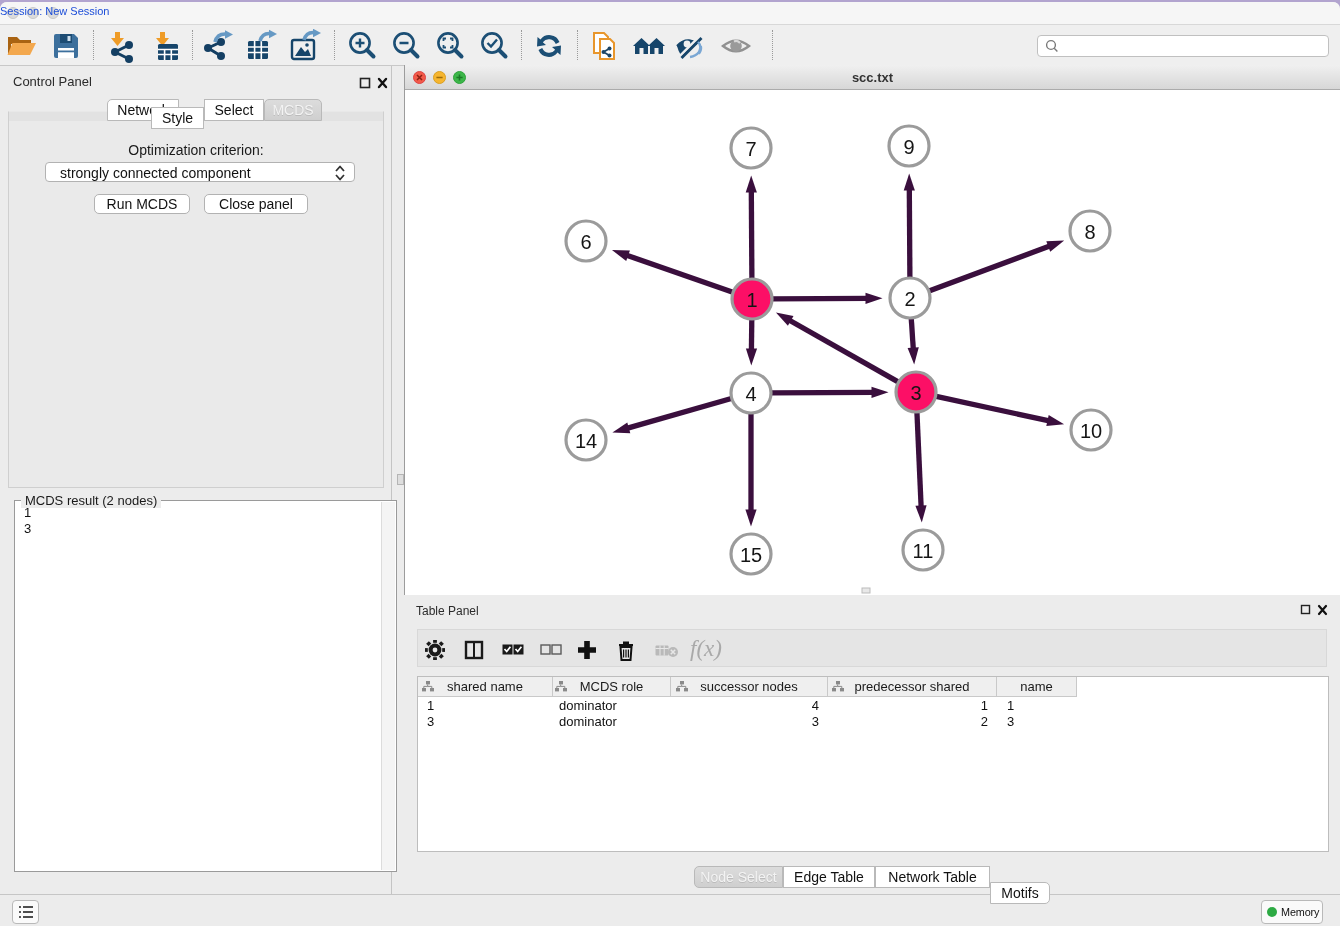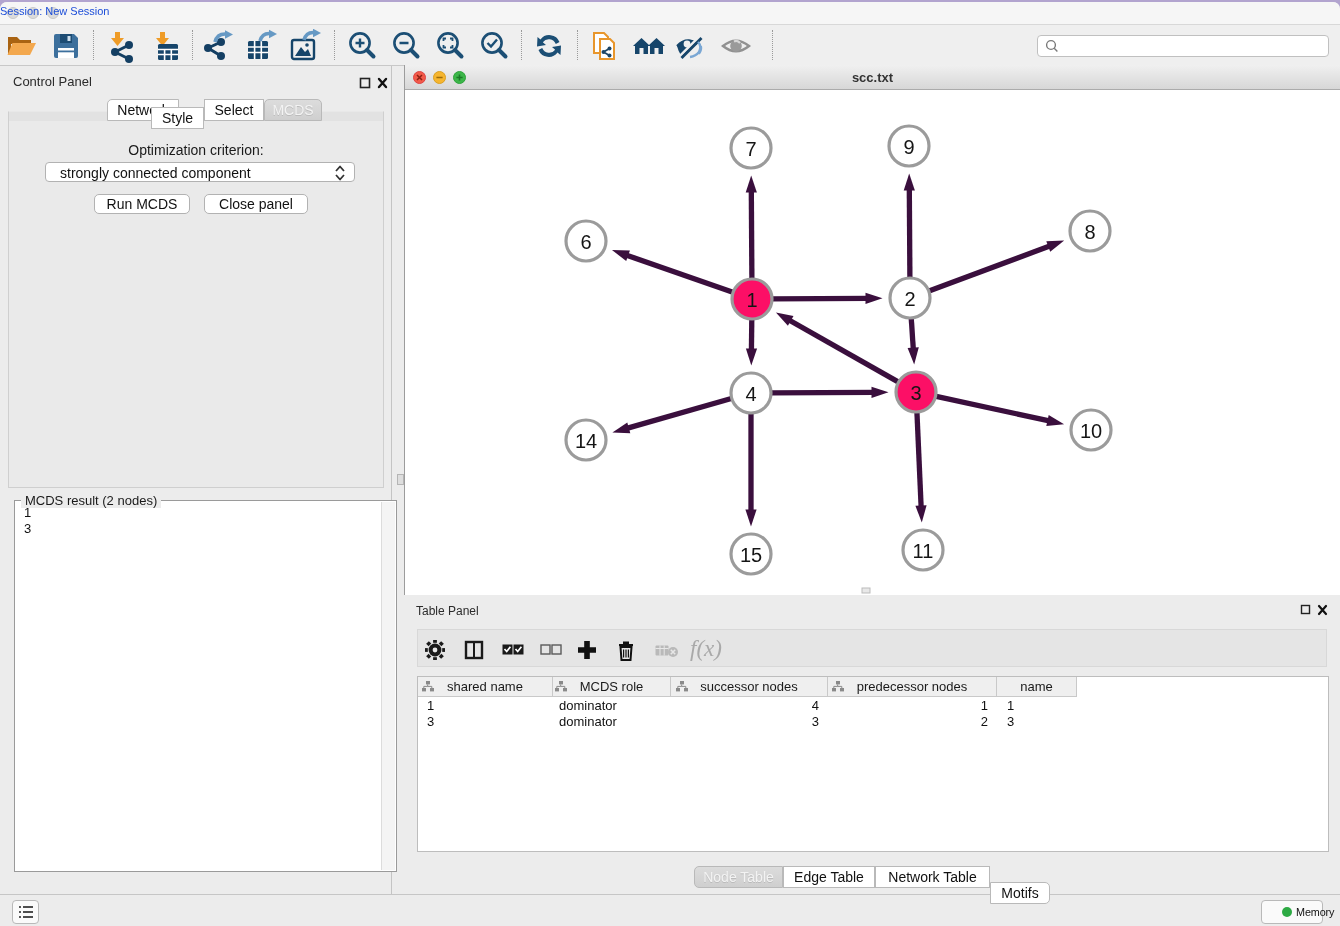--- a/index.html
+++ b/index.html
@@ -38,21 +38,21 @@
 #tptitle{position:absolute;left:12px;top:6px;font-size:12px;color:#2b2b2b;}
 #ttoolbar{position:absolute;left:13px;top:31px;right:13px;height:38px;background:#e5e5e5;border:1px solid #d8d8d8;box-sizing:border-box;}
 #tbl{position:absolute;left:13px;top:78px;width:910px;height:174px;background:#fff;border:1px solid #bdbdbd;}
 #thead{position:absolute;left:0;top:0;height:19px;background:#efefef;border-bottom:1px solid #c9c9c9;font-size:13px;color:#1a1a1a;}
 .thcell{position:absolute;top:0;height:19px;line-height:19px;text-align:center;border-right:1px solid #c9c9c9;box-sizing:border-box;}
 .trow{position:absolute;font-size:13px;color:#111;height:16px;line-height:16px;}
 #btabs{position:absolute;left:0;top:268px;width:100%;}
 
 #statusbar{position:absolute;left:0;top:892px;width:1340px;height:34px;background:#ececec;border-top:1px solid #c6c6c6;}
 #listbtn{position:absolute;left:12px;top:5px;width:27px;height:24px;background:#fafafa;border:1px solid #b9b9b9;border-radius:4px;box-sizing:border-box;}
-#membtn{position:absolute;right:17px;top:5px;width:62px;height:24px;background:#fafafa;border:1px solid #b9b9b9;border-radius:4px;box-sizing:border-box;font-size:10.8px;color:#111;line-height:22px;white-space:nowrap;padding-left:20px;letter-spacing:-0.1px;}
+#membtn{position:absolute;right:17px;top:5px;width:62px;height:24px;background:#fafafa;border:1px solid #b9b9b9;border-radius:4px;box-sizing:border-box;font-size:10.8px;color:#111;line-height:22px;white-space:nowrap;padding-left:5px;letter-spacing:-0.1px;}
 svg{display:block;}
 </style>
 </head>
 <body>
 <div id="win">
   <div id="titlebar">
     <div class="tl" style="left:7px;"></div>
     <div class="tl" style="left:27px;"></div>
     <div class="tl" style="left:47px;"></div>
     <div id="wtitle">Session: New Session</div>
@@ -356,21 +356,21 @@
         </g>
         <circle cx="18" cy="8" r="5" fill="#b9b9b9"></circle>
         <path d="M15.8 5.8 L20.2 10.2 M20.2 5.8 L15.8 10.2" stroke="#e7e7e7" stroke-width="1.6"></path>
       </svg>
     <div style="position:absolute;left:286px;top:38px;width:40px;font-family:'Liberation Serif',serif;font-style:italic;font-size:23px;color:#a9a9a9;">f(x)</div>
     <div id="tbl">
       <div id="thead" style="width:659px;">
         <div class="thcell" style="left:0;width:135px;">shared name</div>
         <div class="thcell" style="left:135px;width:118px;">MCDS role</div>
         <div class="thcell" style="left:253px;width:157px;">successor nodes</div>
-        <div class="thcell" style="left:410px;width:169px;">predecessor nodes</div>
+        <div class="thcell" style="left:410px;width:169px;">predecessor shared</div>
         <div class="thcell" style="left:579px;width:80px;border-right:1px solid #c9c9c9;">name</div>
       </div>
       <svg style="position:absolute;left:4px;top:4px;" width="660" height="12" viewBox="0 0 660 12">
         <g fill="#8a8a8a">
           <g id="treeico">
               <rect x="4" y="0" width="4" height="3.4"></rect>
               <rect x="0" y="7" width="4" height="3.4"></rect>
               <rect x="8" y="7" width="4" height="3.4"></rect>
               <path d="M5.7 3.4 L5.7 5.4 L1.8 5.4 L1.8 7 M5.7 5.4 L9.8 5.4 L9.8 7" fill="none" stroke="#8a8a8a" stroke-width="1"></path>
             </g>
@@ -384,21 +384,21 @@
       <div class="trow" style="left:253px;top:21px;width:148px;text-align:right;">4</div>
       <div class="trow" style="left:410px;top:21px;width:160px;text-align:right;">1</div>
       <div class="trow" style="left:589px;top:21px;">1</div>
       <div class="trow" style="left:9px;top:37px;">3</div>
       <div class="trow" style="left:141px;top:37px;">dominator</div>
       <div class="trow" style="left:253px;top:37px;width:148px;text-align:right;">3</div>
       <div class="trow" style="left:410px;top:37px;width:160px;text-align:right;">2</div>
       <div class="trow" style="left:589px;top:37px;">3</div>
     </div>
     <div id="btabs">
-      <div class="tab tabsel" style="left:290px;top:0;width:89px;border-radius:5px 0 0 5px;position:absolute;">Node Table</div>
+      <div class="tab tabsel" style="left:290px;top:0;width:89px;border-radius:5px 0 0 5px;position:absolute;">Node Select</div>
       <div class="tab" style="left:379px;top:0;width:92px;position:absolute;">Edge Table</div>
       <div class="tab" style="left:471px;top:0;width:115px;position:absolute;">Network Table</div>
       <div class="tab" style="left:586px;top:16px;width:60px;border-radius:0 5px 5px 0;position:absolute;">Motifs</div>
     </div>
   </div>
   <div id="statusbar">
     <div id="listbtn">
         <svg width="16" height="14" style="position:absolute;left:5px;top:4px;" viewBox="0 0 16 14">
           <g stroke="#222" stroke-width="1.6">
             <line x1="1" y1="2" x2="3" y2="2"></line>

